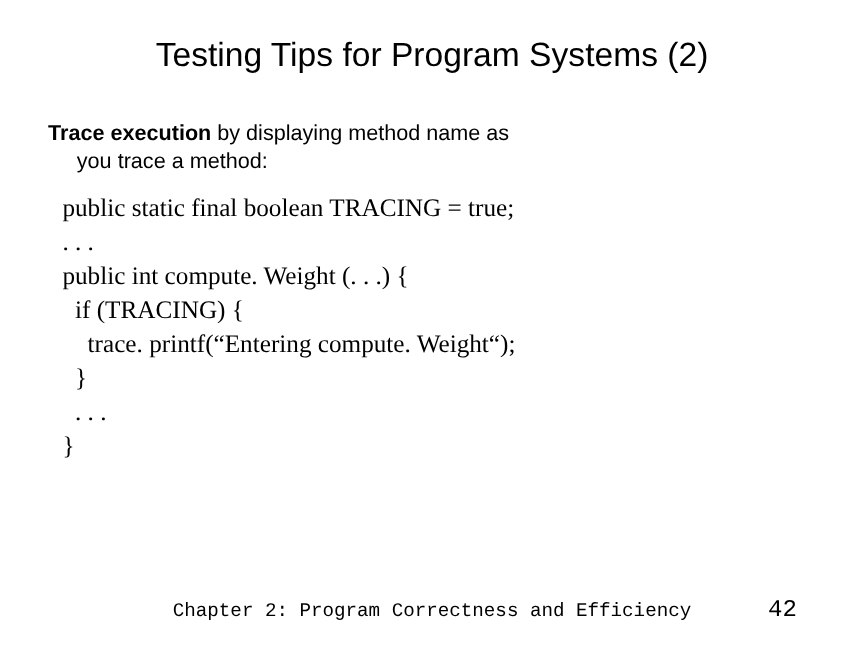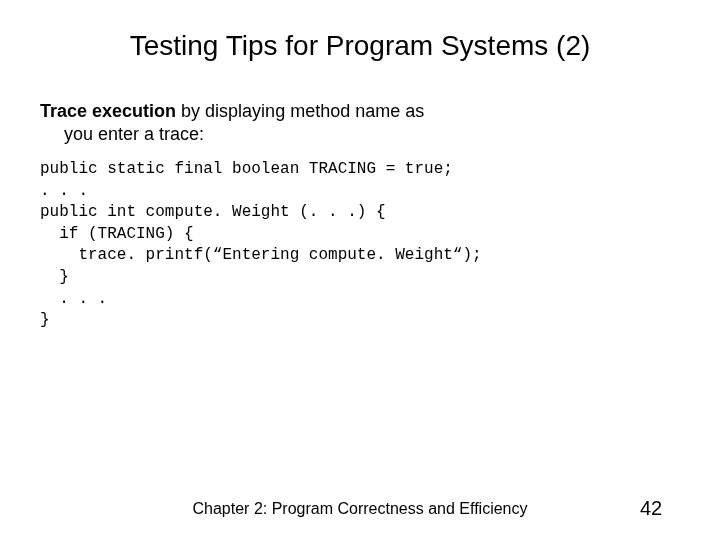--- a/index.html
+++ b/index.html
@@ -33,36 +33,37 @@
     padding-left: 0;
   }
   .body-text .bold {
     font-weight: bold;
   }
   .indent {
     padding-left: 24px;
     display: block;
   }
   .code {
-    font-family: Liberation Mono, monospace;
-    font-size: 16px;
+    font-family: Liberation Serif, serif;
+    font-size: 21px;
     line-height: 1.35;
     white-space: pre;
-    margin: 0;
+    margin: 12px;
   }
   .footer {
     position: absolute;
     bottom: 20px;
     left: 0;
     width: 100%;
     box-sizing: border-box;
     padding: 0 40px;
     display: flex;
     justify-content: space-between;
     align-items: center;
+    font-family: Liberation Mono, monospace;
   }
   .footer-title {
     font-size: 16px;
     text-align: center;
     flex: 1;
   }
   .page-num {
     font-size: 20px;
     width: 40px;
   }
@@ -72,21 +73,21 @@
 </style>
 </head>
 <body>
 
 <div class="slide">
 
   <h1 class="title">Testing Tips for Program Systems (2)</h1>
 
   <p class="body-text">
     <span class="bold">Trace execution</span><span> by displaying method name as</span><br>
-    <span class="indent">you enter a trace:</span>
+    <span class="indent">you trace a method:</span>
   </p>
 
   <pre class="code"><span>public static final boolean TRACING = true;</span>
 <span>. . .</span>
 <span>public int compute. Weight (. . .) {</span>
 <span>  if (TRACING) {</span>
 <span>    trace. printf(“Entering compute. Weight“);</span>
 <span>  }</span>
 <span>  . . .</span>
 <span>}</span></pre>

